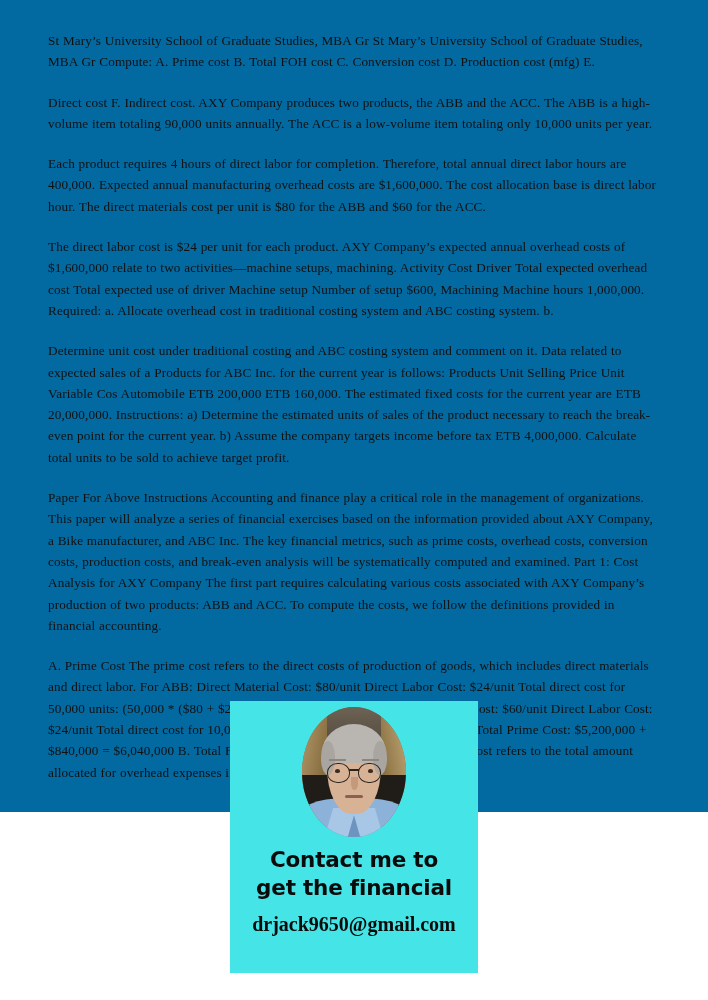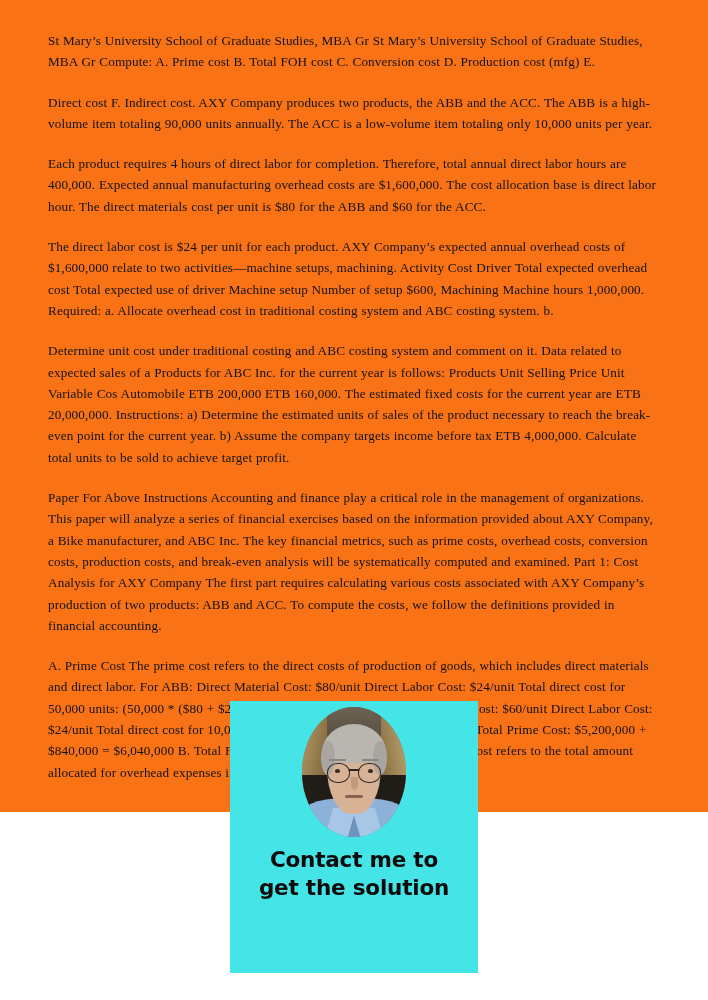--- a/index.html
+++ b/index.html
@@ -13,21 +13,21 @@
     position: relative;
     overflow: hidden;
     font-family: "Liberation Serif", "DejaVu Serif", serif;
     color: #000000;
   }
   #page {
     position: absolute;
     inset: 0;
     width: 708px;
     height: 812px;
-    background: #f97316;
+    background: #0369a1;
   }
   #doc-body {
     position: absolute;
     left: 48px;
     top: 30px;
     width: 612px;
   }
   .para {
     font-size: 13.2px;
     line-height: 21.3px;
@@ -208,17 +208,18 @@
       <div class="ph-glass-l"></div>
       <div class="ph-glass-r"></div>
       <div class="ph-bridge"></div>
       <div class="ph-eye-l"></div>
       <div class="ph-eye-r"></div>
       <div class="ph-nose"></div>
       <div class="ph-mouth"></div>
     </div>
 
     <div id="promo-line1">Contact me to</div>
-    <div id="promo-line2">get the solution</div>
+    <div id="promo-line2">get the financial</div>
+    <div id="promo-email">drjack9650@gmail.com</div>
 
   </div>
 
 </div>
 
 </body></html>

